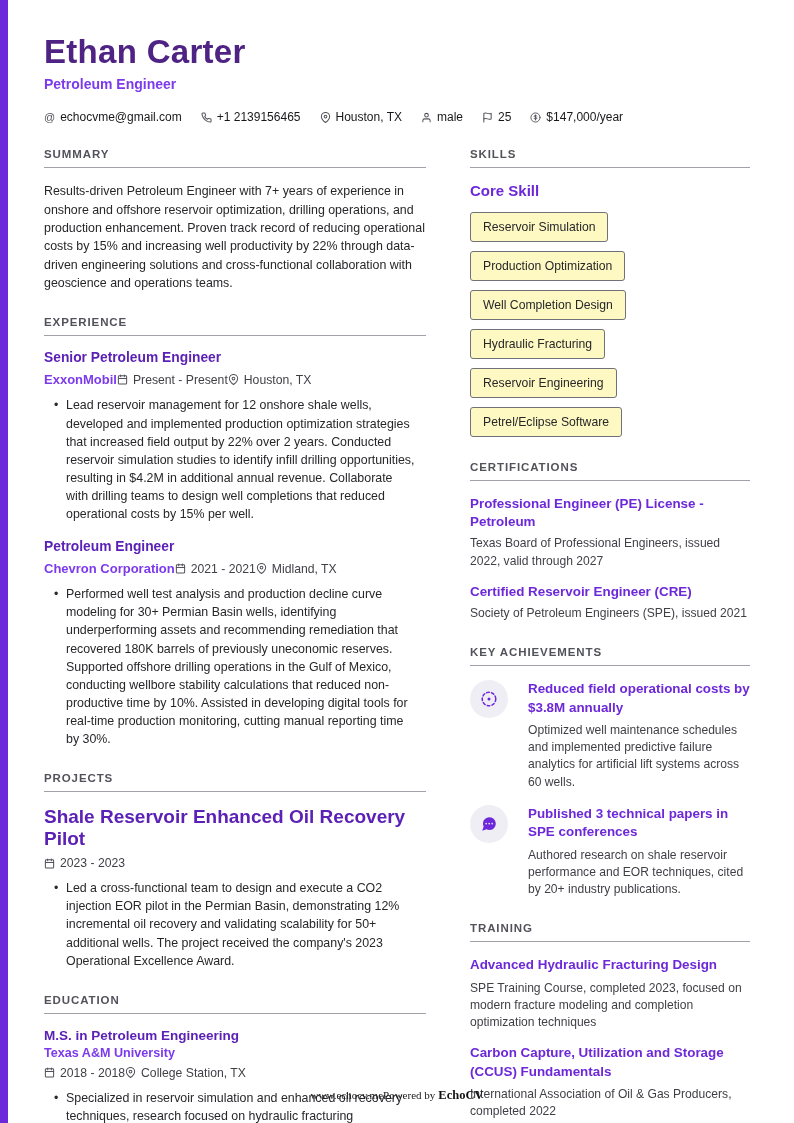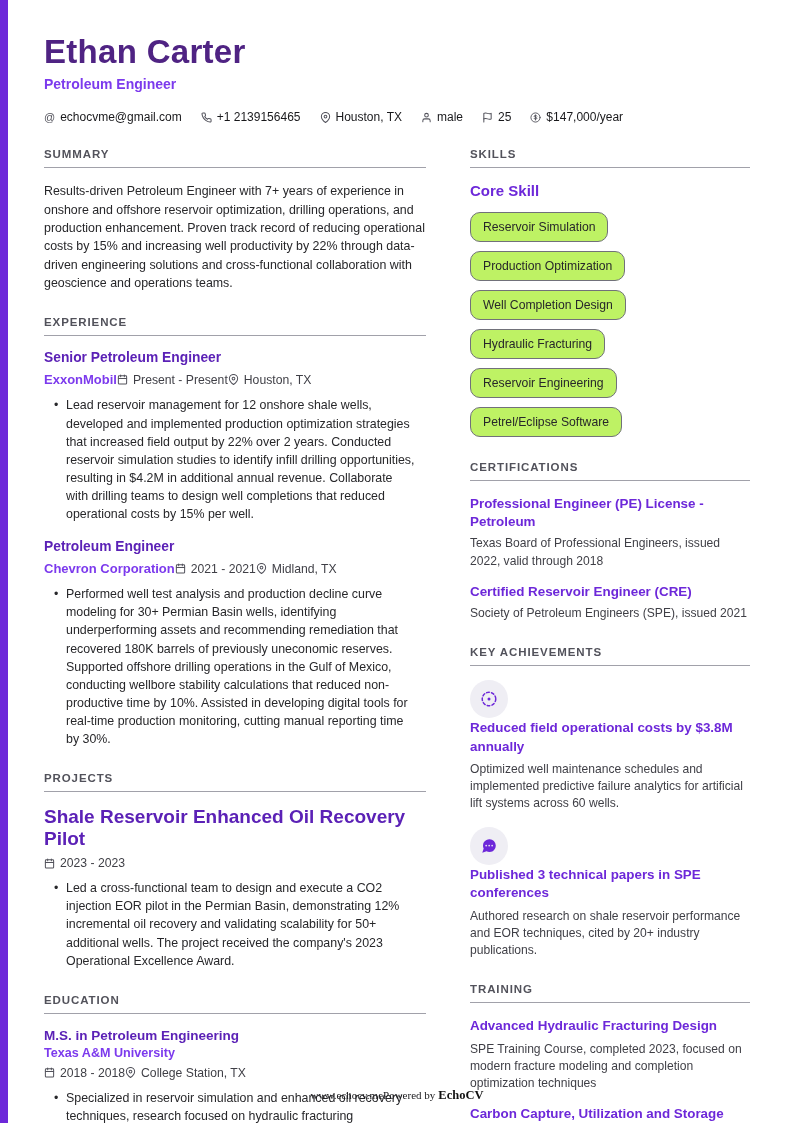--- a/index.html
+++ b/index.html
@@ -41,28 +41,28 @@
   .bullets li::before { content:"•"; position:absolute; left:1px; top:0; color:#27272a; }
 
   .proj-title { margin:0 0 6px 0; font-size:19px; font-weight:700; color:#5b21b6; }
   .edu { margin-bottom:15px; }
   .edu-degree { margin:0 0 3px 0; font-size:13.5px; font-weight:700; color:#5b21b6; }
   .edu-school { font-size:12.6px; font-weight:700; color:#7c3aed; margin-bottom:6px; }
 
   
   .core-skill { font-size:15px; font-weight:700; color:#6d28d9; margin:2px 0 13px 0; }
   .chip {
-    width:fit-content; border:1px solid #71717a; border-radius:10px; padding:7px 12px;
-    font-size:12.2px; color:#27272a; margin-bottom:9px; background:#bef264;
+    width:fit-content; border:1px solid #71717a; border-radius:3px; padding:7px 12px;
+    font-size:12.2px; color:#27272a; margin-bottom:9px; background:#fef9c3;
   }
   .cert { margin-bottom:13px; }
   .cert-title { margin:0 0 4px 0; font-size:13.4px; font-weight:700; color:#6d28d9; line-height:1.35; }
   .cert-desc { font-size:12.1px; line-height:1.42; color:#3f3f46; }
 
-  .ach { display:flex; gap:1px; margin-bottom:14px;flex-direction:column; }
+  .ach { display:flex; gap:20px; margin-bottom:14px; }
   .ach-icon { flex:0 0 38px; width:38px; height:38px; border-radius:50%; background:#efeef4; display:flex; align-items:center; justify-content:center; color:#6d28d9; }
   .ach-title { margin:0 0 5px 0; font-size:13.4px; font-weight:700; color:#6d28d9; line-height:1.38; }
   .ach-desc { font-size:12.1px; line-height:1.42; color:#3f3f46; }
 
   .train { margin-bottom:13px; }
   .train-title { margin:0 0 5px 0; font-size:13.4px; font-weight:700; color:#6d28d9; line-height:1.38; }
   .train-desc { font-size:12.1px; line-height:1.42; color:#3f3f46; }
 
   
   .footer { position:absolute; left:44px; right:44px; bottom:20px; display:flex; justify-content:center; align-items:baseline;font-family:Liberation Serif, serif; }
@@ -280,21 +280,21 @@
         <div class="chip">Well Completion Design</div>
         <div class="chip">Hydraulic Fracturing</div>
         <div class="chip">Reservoir Engineering</div>
         <div class="chip">Petrel/Eclipse Software</div>
       </section>
 
       <section class="sec">
         <h2 class="sec-h">CERTIFICATIONS</h2>
         <div class="cert">
           <h3 class="cert-title">Professional Engineer (PE) License - Petroleum</h3>
-          <div class="cert-desc">Texas Board of Professional Engineers, issued 2022, valid through 2018</div>
+          <div class="cert-desc">Texas Board of Professional Engineers, issued 2022, valid through 2027</div>
         </div>
         <div class="cert">
           <h3 class="cert-title">Certified Reservoir Engineer (CRE)</h3>
           <div class="cert-desc">Society of Petroleum Engineers (SPE), issued 2021</div>
         </div>
       </section>
 
       <section class="sec">
         <h2 class="sec-h">KEY ACHIEVEMENTS</h2>
 

